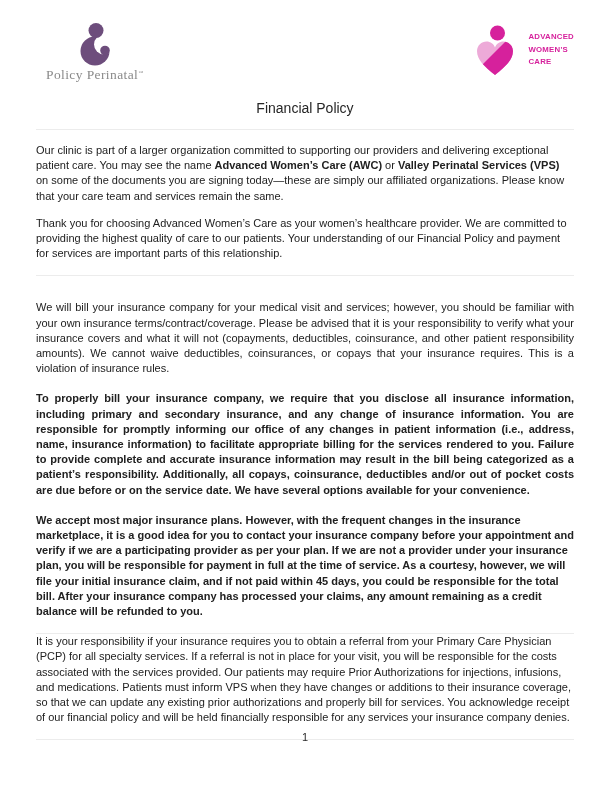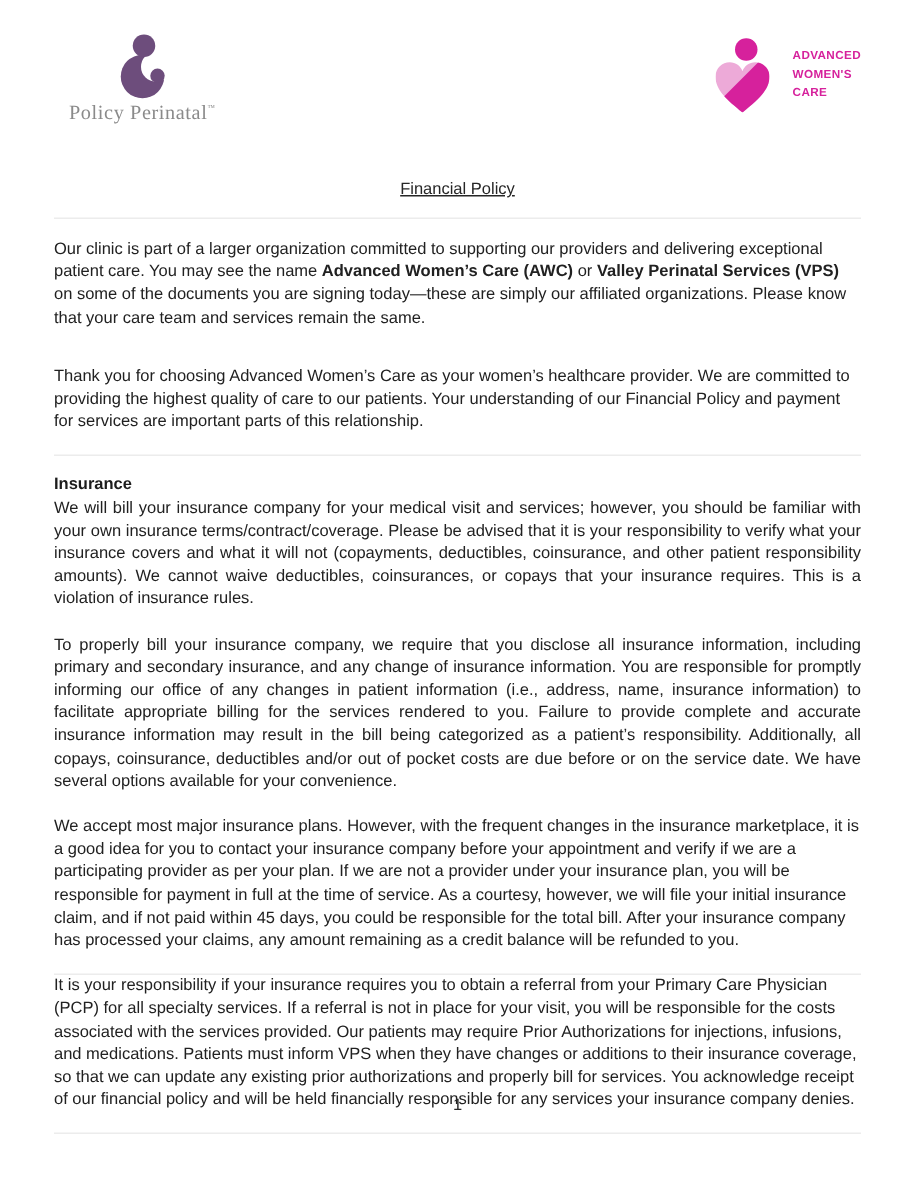--- a/index.html
+++ b/index.html
@@ -21,33 +21,33 @@
     font-size:13.5px; color:#8a8a8a; letter-spacing:0.4px; margin-top:1px; white-space:nowrap;
   }
   .vp-tm { font-size:5px; vertical-align:super; }
   .awc-logo { display:flex; align-items:flex-start; gap:13px; margin-top:2px; margin-right:0px; }
   .awc-text {
     font-size:7.8px; font-weight:bold; color:#d6219c;
     line-height:12.5px; letter-spacing:0.25px; padding-top:7px; white-space:nowrap;
   }
 
   
-  .doc-title { text-align:center; font-size:11px; color:#262626; margin-top:28px; font-weight:400;text-decoration:underline; }
+  .doc-title { text-align:center; font-size:14px; color:#262626; margin-top:8px; font-weight:400; }
 
   
   .rule { border:none; border-top:1px solid #ececec; height:0; margin:13px 0 0 0; }
 
   
   p { margin:0; }
   .body-text { font-size:11px; line-height:15.2px; }
   .italic { }
-  .justify { text-align:justify; }
+  .justify { text-align:justify;margin-top:24px; }
   .mt-lg { margin-top:13px; }
-  .mt-md { margin-top:24px; }
-  .mt-para { margin-top:15px; }
+  .mt-md { margin-top:12px; }
+  .mt-para { margin-top:15px;font-weight:bold; }
   .section-heading { font-size:11px; font-weight:700; line-height:15.2px; margin-top:12px; color:#1c1c1c; }
 
   
   .footer { position:absolute; bottom:44px; left:0; width:610px; text-align:center; font-size:11px; color:#2a2a2a; }
 </style>
 </head>
 <body>
 
 <div class="page">
 
@@ -90,21 +90,20 @@
   <hr class="rule">
 
   <div class="intro">
     <p class="body-text italic mt-lg"><span>Our clinic is part of a larger organization committed to supporting our providers and delivering exceptional patient care. You may see the name </span><strong>Advanced Women’s Care (AWC)</strong><span> or </span><strong>Valley Perinatal Services (VPS)</strong><span> on some of the documents you are signing today—these are simply our affiliated organizations. Please know that your care team and services remain the same.</span></p>
     <p class="body-text italic mt-md">Thank you for choosing Advanced Women’s Care as your women’s healthcare provider. We are committed to providing the highest quality of care to our patients. Your understanding of our Financial Policy and payment for services are important parts of this relationship.</p>
   </div>
 
   <hr class="rule" style="margin-top:14px;">
 
   <div>
-    <div class="section-heading">Insurance</div>
     <p class="body-text justify">We will bill your insurance company for your medical visit and services; however, you should be familiar with your own insurance terms/contract/coverage. Please be advised that it is your responsibility to verify what your insurance covers and what it will not (copayments, deductibles, coinsurance, and other patient responsibility amounts). We cannot waive deductibles, coinsurances, or copays that your insurance requires. This is a violation of insurance rules.</p>
     <p class="body-text justify mt-para">To properly bill your insurance company, we require that you disclose all insurance information, including primary and secondary insurance, and any change of insurance information. You are responsible for promptly informing our office of any changes in patient information (i.e., address, name, insurance information) to facilitate appropriate billing for the services rendered to you. Failure to provide complete and accurate insurance information may result in the bill being categorized as a patient’s responsibility. Additionally, all copays, coinsurance, deductibles and/or out of pocket costs are due before or on the service date. We have several options available for your convenience.</p>
     <p class="body-text mt-para">We accept most major insurance plans. However, with the frequent changes in the insurance marketplace, it is a good idea for you to contact your insurance company before your appointment and verify if we are a participating provider as per your plan. If we are not a provider under your insurance plan, you will be responsible for payment in full at the time of service. As a courtesy, however, we will file your initial insurance claim, and if not paid within 45 days, you could be responsible for the total bill. After your insurance company has processed your claims, any amount remaining as a credit balance will be refunded to you.</p>
   </div>
 
   <hr class="rule" style="margin-top:14px;">
 
   <div>
     <p class="body-text">It is your responsibility if your insurance requires you to obtain a referral from your Primary Care Physician (PCP) for all specialty services. If a referral is not in place for your visit, you will be responsible for the costs associated with the services provided. Our patients may require Prior Authorizations for injections, infusions, and medications. Patients must inform VPS when they have changes or additions to their insurance coverage, so that we can update any existing prior authorizations and properly bill for services. You acknowledge receipt of our financial policy and will be held financially responsible for any services your insurance company denies.</p>
   </div>

